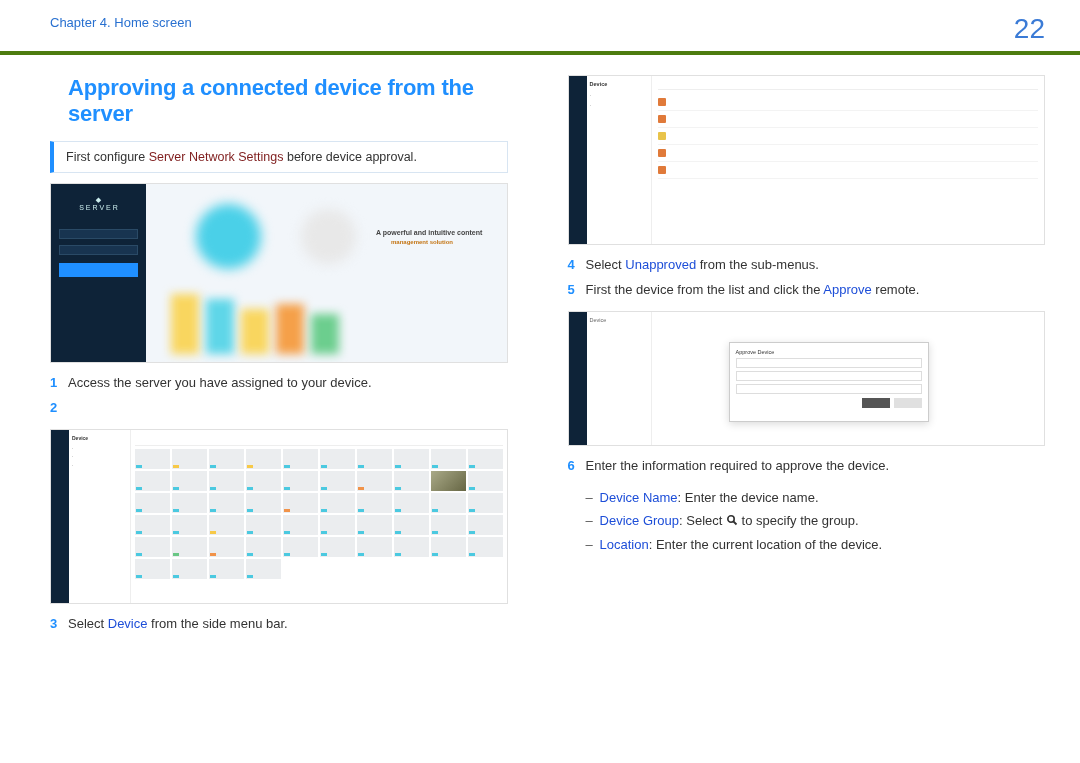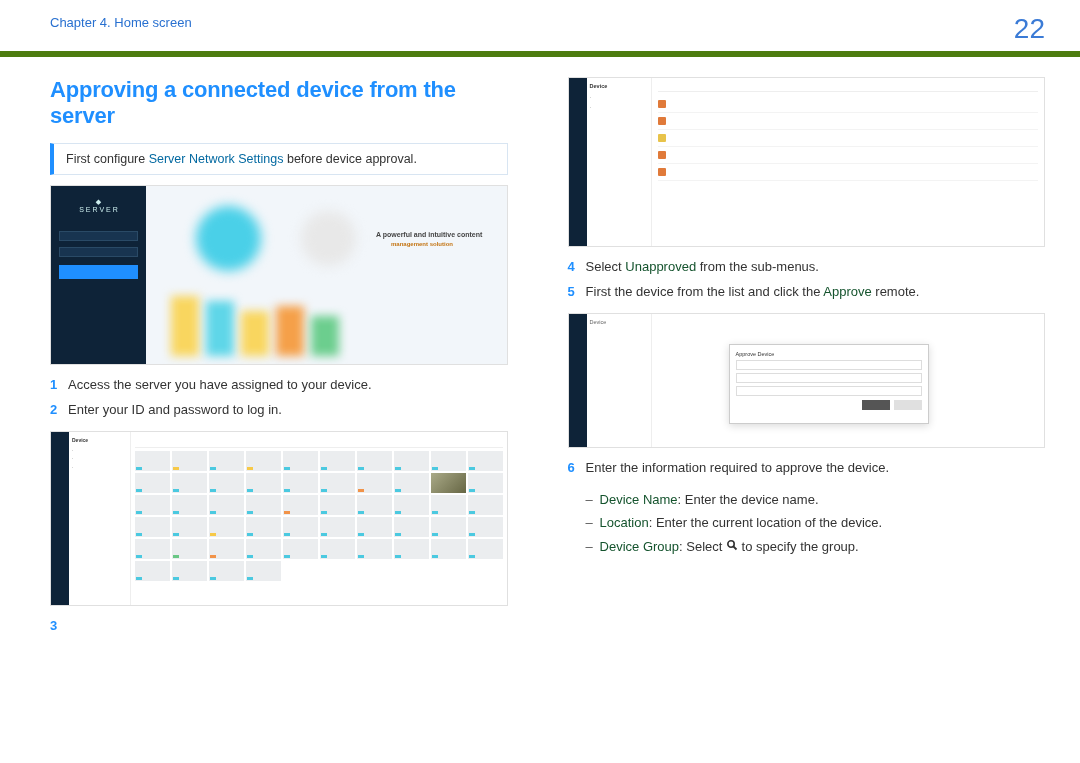--- a/index.html
+++ b/index.html
@@ -11,21 +11,21 @@
     width: 1080px;
     height: 763px;
     position: relative;
     padding: 0;
   }
   .header {
     display: flex;
     justify-content: space-between;
     align-items: flex-start;
     padding: 15px 35px 8px 50px;
-    border-bottom: 6px solid #4d7c0f;
+    border-bottom: 4px solid #4d7c0f;
   }
   .chapter {
     color: #2870d0;
     font-size: 13px;
     font-weight: 500;
   }
   .pagenum {
     color: #3b7bd6;
     font-size: 28px;
     font-weight: 300;
@@ -37,31 +37,32 @@
     gap: 60px;
   }
   .col-left { width: 460px; }
   .col-right { width: 480px; }
   h2.section-title {
     color: #1f8fff;
     font-size: 22px;
     font-weight: 700;
     margin-bottom: 14px;
     letter-spacing: -0.2px;
+    margin-left: 18px;
   }
   .callout {
     border-left: 4px solid #1f8fff;
     border-right: 1px solid #d8e5f2;
     border-top: 1px solid #d8e5f2;
     border-bottom: 1px solid #d8e5f2;
     padding: 8px 12px;
     font-size: 12.5px;
     margin-bottom: 10px;
   }
-  .callout .link { color: #0369a1; }
+  .callout .link { color: #7f1d1d; }
   .thumb {
     width: 100%;
     border: 1px solid #e0e0e0;
     margin-bottom: 10px;
     background: #f7f9fc;
   }
   .thumb-login {
     height: 180px;
     display: flex;
   }
@@ -138,21 +139,21 @@
     font-size:5.5px; padding:6px;
   }
   .tm-pop .fld { height:10px; border:1px solid #ddd; margin:3px 0; }
   .tm-pop .btns { display:flex; gap:4px; justify-content:flex-end; margin-top:4px; }
   .tm-pop .btns .b { width:28px; height:10px; background:#555; }
   .tm-pop .btns .b2 { width:28px; height:10px; background:#e0e0e0; }
 
   ol.steps { list-style:none; margin:6px 0 12px 0; }
   ol.steps > li { display:flex; align-items:flex-start; line-height:1.5; margin-bottom:5px; font-size:13px; }
   ol.steps > li .num { color:#1f8fff; font-weight:bold; width:18px; flex:0 0 18px; }
-  .orange { color:#14532d; }
+  .orange { color:#1d4ed8; }
   .dash-list { list-style:none; margin-left:18px; }
   .dash-list > li { position:relative; padding-left:14px; margin-bottom:4px; line-height:1.5; font-size:13px; }
   .dash-list > li::before { content:"–"; position:absolute; left:0; color:#555; }
   .info-chip { display:inline-block; background:#2d81f7; color:#fff; font-size:10px; font-weight:bold; padding:1px 5px; border-radius:2px; vertical-align:middle; }
   .mag { display:inline-block; vertical-align:middle; }
 </style>
 </head>
 <body>
 
 <div class="header">
@@ -189,21 +190,20 @@
       </div>
     </div>
 
     <ol class="steps">
       <li>
           <span class="num">1</span>
           <span>Access the server you have assigned to your device.</span>
         </li>
       <li>
           <span class="num">2</span>
-          <span>Enter your ID and password to log in.</span>
         </li>
     </ol>
 
     <div class="thumb thumb-grid">
       <div class="tg-rail"></div>
       <div class="tg-nav">
         <div class="hd">Device</div>
         <div>.</div>
         <div>.</div>
         <div>.</div>
@@ -265,20 +265,21 @@
             <div class="tile c"></div>
             <div class="tile c"></div>
             <div class="tile c"></div>
         </div>
       </div>
     </div>
 
     <ol class="steps">
       <li>
           <span class="num">3</span>
+          <span><span>Select </span><span class="orange">Device</span><span> from the side menu bar.</span></span>
         </li>
     </ol>
   </div>
 
   <div class="col-right">
 
     <div class="thumb thumb-table">
       <div class="tt-rail"></div>
       <div class="tt-nav">
         <div class="hd">Device</div>
@@ -356,21 +357,21 @@
 
     <ol class="steps">
       <li>
           <span class="num">6</span>
           <span>Enter the information required to approve the device.</span>
         </li>
     </ol>
 
     <ul class="dash-list">
       <li><span class="orange">Device Name</span><span>: Enter the device name.</span></li>
-      <li><span class="orange">Location</span><span>: Enter the current location of the device.</span></li>
       <li><span class="orange">Device Group</span><span>: Select </span><span class="mag"><svg width="12" height="12" viewBox="0 0 12 12">
               <circle cx="5" cy="5" r="3.2" fill="none" stroke="#333" stroke-width="1.6"></circle>
               <line x1="7.5" y1="7.5" x2="10.5" y2="10.5" stroke="#333" stroke-width="1.8"></line>
             </svg></span><span> to specify the group.</span></li>
+      <li><span class="orange">Location</span><span>: Enter the current location of the device.</span></li>
     </ul>
 
   </div>
 </div>
 
 </body></html>

